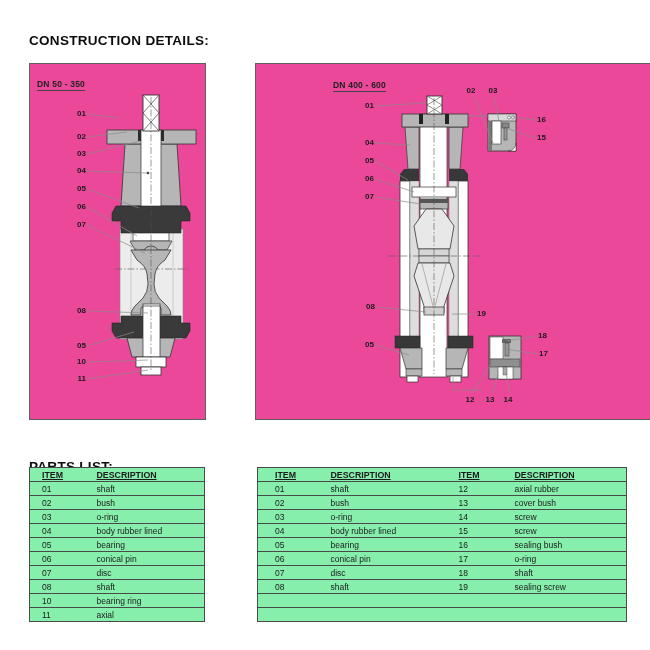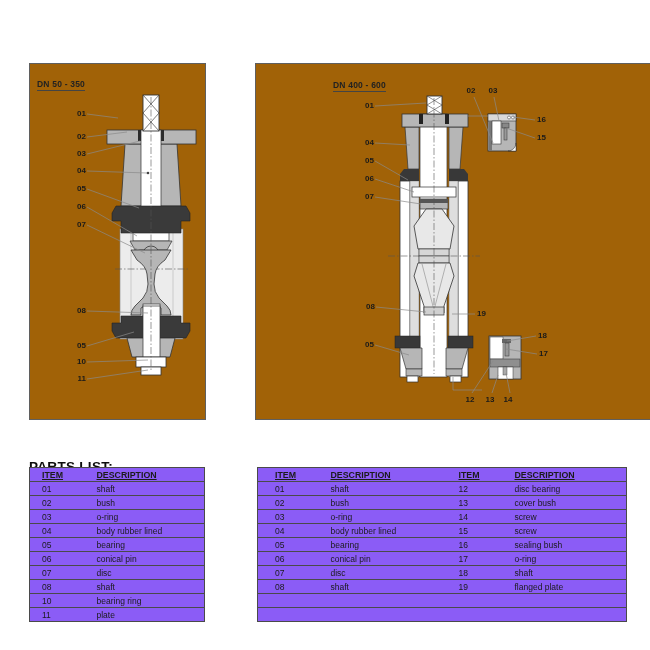--- a/index.html
+++ b/index.html
@@ -1,52 +1,53 @@
 <!DOCTYPE html>
 <html><head>
 <meta charset="utf-8">
 <style>
   html,body{margin:0;padding:0;background:#fff;}
   .canvas{position:relative;width:650px;height:650px;background:#ffffff;overflow:hidden;
           font-family:"Liberation Sans",sans-serif;color:#111;}
   .title{position:absolute;margin:0;font-size:13.5px;font-weight:bold;letter-spacing:.3px;color:#0d0d0d;}
   #title-construction{left:29px;top:33px;}
   #title-parts{left:29px;top:459px;}
-  .panel{position:absolute;border:1.2px solid #5f5f5f;background:#a16207;}
+  .panel{position:absolute;border:1.2px solid #5f5f5f;background:#ec4899;}
   #panel-left{left:29px;top:63px;width:175px;height:355px;}
   #panel-right{left:255px;top:63px;width:375px;height:355px;padding-left:46px;}
   .panel svg{position:absolute;left:0;top:0;}
   .dn{position:absolute;font-weight:bold;font-size:8.5px;letter-spacing:.2px;color:#222;
       border-bottom:1px solid #444;padding-bottom:1px;white-space:nowrap;}
   #dn-left{left:7px;top:15px;}
   #dn-right{left:77px;top:16px;}
   .lbl{position:absolute;font-weight:bold;font-size:8px;width:16px;text-align:right;color:#1a1a1a;white-space:nowrap;}
   .lbl-l{text-align:left;}
   .lbl-c{text-align:center;}
-  table.ptable{position:absolute;border-collapse:collapse;table-layout:fixed;background:#8b5cf6;
+  table.ptable{position:absolute;border-collapse:collapse;table-layout:fixed;background:#86efac;
                font-size:8.5px;color:#1b1b1b;border:1.2px solid #4a4a4a;}
   #table-left{left:29px;top:467px;width:175px;}
   #table-right{left:257px;top:467px;width:369px;}
   .ptable tr{height:14px;}
   .ptable th,.ptable td{padding:0;margin:0;border-bottom:1px solid #4a4a4a;text-align:left;
                         font-weight:normal;vertical-align:middle;overflow:hidden;white-space:nowrap;}
   .ptable th{font-weight:bold;font-size:8.8px;}
   .ptable th span{text-decoration:underline;}
   #table-left th:nth-child(1),#table-left td:nth-child(1){padding-left:12px;}
   #table-left th:nth-child(2),#table-left td:nth-child(2){padding-left:7px;}
   #table-right th:nth-child(1),#table-right td:nth-child(1){padding-left:17px;}
   #table-right th:nth-child(2),#table-right td:nth-child(2){padding-left:1px;}
   #table-right th:nth-child(3),#table-right td:nth-child(3){padding-left:1px;}
   #table-right th:nth-child(4),#table-right td:nth-child(4){padding-left:1px;}
 </style>
 </head>
 <body>
 
 <div class="canvas">
 
+  <h1 class="title" id="title-construction">CONSTRUCTION DETAILS:</h1>
 
   <div class="panel" id="panel-left">
     <svg width="173" height="353" viewBox="0 0 173 353">
       <g>
         <rect x="90" y="165" width="63" height="110" fill="#ececec" stroke="#888" stroke-width="0.6"></rect>
         <line x1="101" y1="165" x2="101" y2="252" stroke="#aaa" stroke-width="0.5"></line>
         <line x1="143" y1="165" x2="143" y2="252" stroke="#aaa" stroke-width="0.5"></line>
         <path d="M85,205 H158" stroke="#555" stroke-width="0.6" stroke-dasharray="7 2 1.5 2" fill="none"></path>
         <polygon points="95,80 147,80 151,142 91,142" fill="#b6b6b6" stroke="#333" stroke-width="0.8"></polygon>
         <rect x="77" y="66" width="89" height="14" fill="#b6b6b6" stroke="#333" stroke-width="0.8"></rect>
@@ -239,21 +240,21 @@
     <tr>
           <td>08</td>
           <td>shaft</td>
         </tr>
     <tr>
           <td>10</td>
           <td>bearing ring</td>
         </tr>
     <tr>
           <td>11</td>
-          <td>plate</td>
+          <td>axial</td>
         </tr>
   </tbody>
     </table>
 
   <table class="ptable" id="table-right">
     <colgroup>
         <col style="width:72px">
         <col style="width:128px">
         <col style="width:56px">
         <col style="width:113px">
@@ -262,21 +263,21 @@
         <tr>
       <th><span>ITEM</span></th>
       <th><span>DESCRIPTION</span></th>
       <th><span>ITEM</span></th>
       <th><span>DESCRIPTION</span></th>
     </tr>
     <tr>
           <td>01</td>
           <td>shaft</td>
           <td>12</td>
-          <td>disc bearing</td>
+          <td>axial rubber</td>
         </tr>
     <tr>
           <td>02</td>
           <td>bush</td>
           <td>13</td>
           <td>cover bush</td>
         </tr>
     <tr>
           <td>03</td>
           <td>o-ring</td>
@@ -304,21 +305,21 @@
     <tr>
           <td>07</td>
           <td>disc</td>
           <td>18</td>
           <td>shaft</td>
         </tr>
     <tr>
           <td>08</td>
           <td>shaft</td>
           <td>19</td>
-          <td>flanged plate</td>
+          <td>sealing screw</td>
         </tr>
     <tr>
           <td></td>
           <td></td>
           <td></td>
           <td></td>
         </tr>
     <tr>
           <td></td>
           <td></td>

